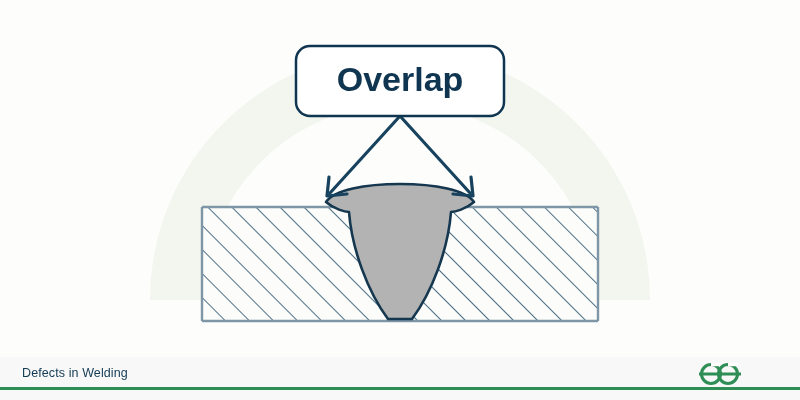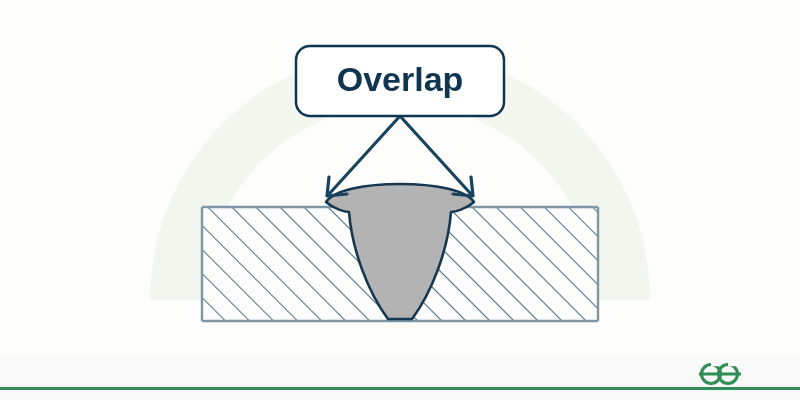--- a/index.html
+++ b/index.html
@@ -127,20 +127,21 @@
 
       <g>
         <rect x="296" y="46" width="208" height="70" rx="14" ry="14" fill="#ffffff" stroke="#0f3551" stroke-width="2.5"></rect>
         <text x="400" y="82" text-anchor="middle" dominant-baseline="middle" font-family="Liberation Sans, sans-serif" font-size="34" font-weight="bold" fill="#0f3551">Overlap</text>
       </g>
 
     </svg>
   </div>
 
   <div id="footer">
+    <div id="footer-caption">Defects in Welding</div>
     <div id="footer-rule"></div>
   </div>
 
   <svg id="brand-logo" viewBox="0 0 56 36">
     <g fill="none" stroke="#2f8d56" stroke-width="3.1">
       <circle cx="17" cy="18" r="9.5"></circle>
       <circle cx="34" cy="18" r="9.5"></circle>
     </g>
     <line x1="5" y1="18" x2="47" y2="18" stroke="#2f8d56" stroke-width="3.1"></line>
     <line x1="17" y1="8.5" x2="26" y2="8.5" stroke="#fdfefc" stroke-width="3.4"></line>

